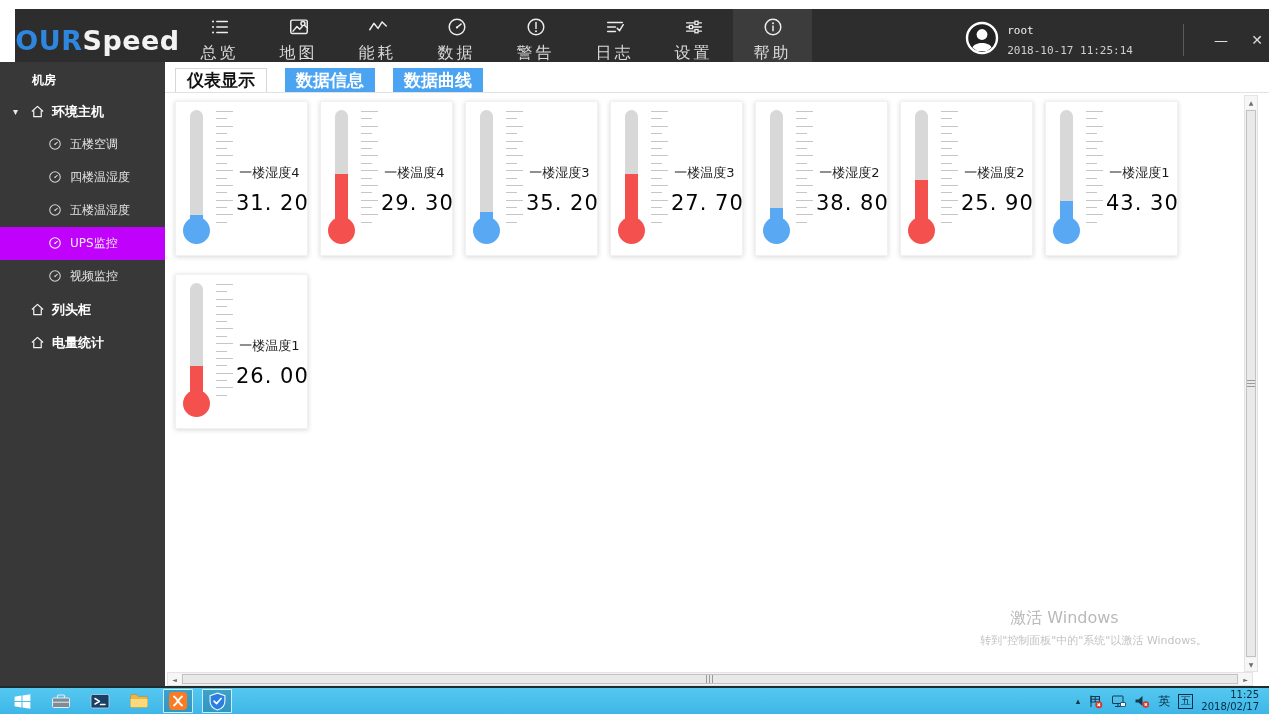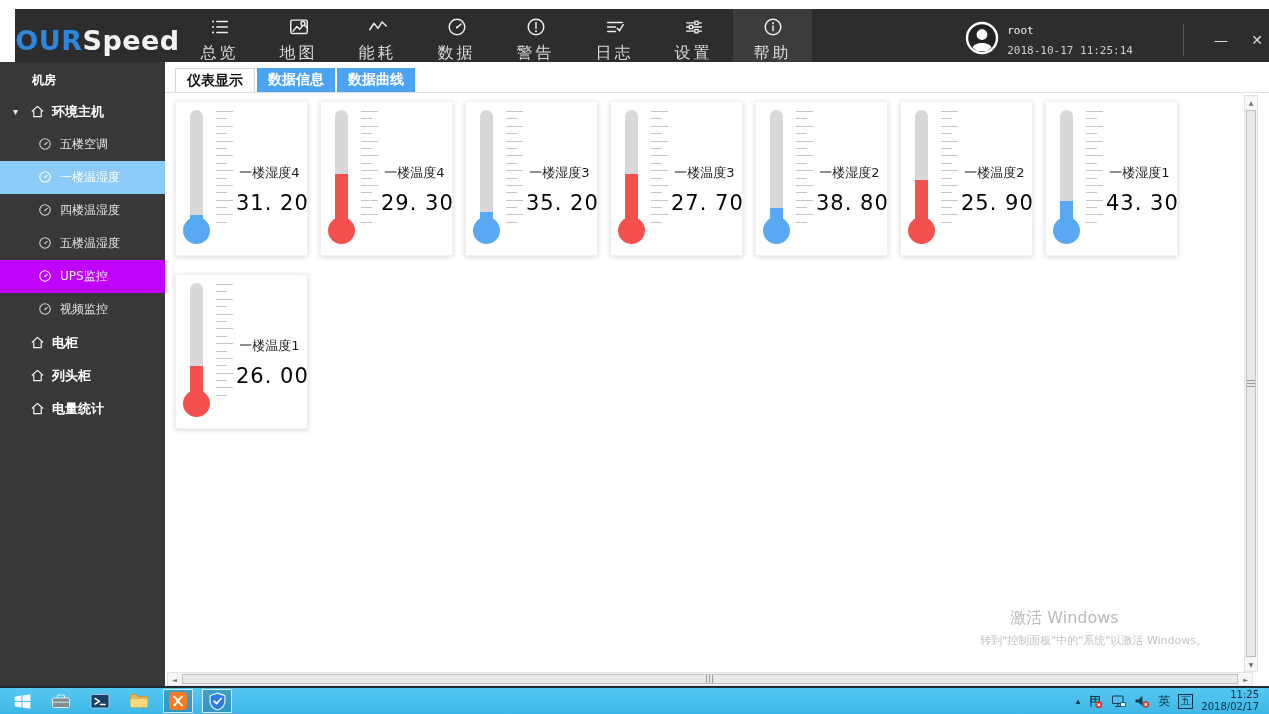--- a/index.html
+++ b/index.html
@@ -24,30 +24,30 @@
   .user-name { font-family:"DejaVu Sans Mono","Liberation Mono",monospace; font-size:11px; color:#f0f0f0; }
   .user-time { font-family:"DejaVu Sans Mono","Liberation Mono",monospace; font-size:11px; color:#cfcfcf; }
   .tb-divider { width:1px; height:32px; background:#5a5a5a; margin:0 14px 0 40px; }
   .win-btn { color:#dedede; font-size:14px; width:26px; text-align:center; cursor:pointer; }
 
   
   .sidebar { position:absolute; top:62px; left:0; width:165px; bottom:28px; background:#383838; }
   .side-section { padding:10px 0 6px 32px; font-size:12px; font-weight:bold; color:#fff; }
   .tree-item { height:33px; display:flex; align-items:center; cursor:pointer; color:#e3e3e3; position:relative; }
   .tree-item.group { padding-left:30px; font-size:13px; font-weight:bold; color:#fff; }
-  .tree-item.leaf { padding-left:38px; font-size:12px; }
+  .tree-item.leaf { padding-left:48px; font-size:12px; }
   .tree-caret { position:absolute; left:13px; font-size:10px; color:#e8e8e8; }
   .tree-ic { width:15px; height:15px; margin-right:7px; flex:0 0 auto; display:block; }
   .tree-item.selected { color:#fff; }
   .tree-item.accent { color:#efeff2; }
 
   
   .content { position:absolute; top:62px; left:165px; right:0; bottom:28px; background:#fff; }
   .tabbar { height:31px; border-bottom:1px solid #e2e2e2; display:flex; align-items:flex-end; padding-left:10px; }
-  .tab { height:24px; padding:0 11px; display:flex; align-items:center; font-size:14px; font-weight:bold; margin-right:2px; cursor:pointer; }
+  .tab { height:24px; padding:0 11px; display:flex; align-items:center; font-size:17px; font-weight:bold; margin-right:18px; cursor:pointer; }
   .tab.active { background:#fff; color:#111; border:1px solid #d6d6d6; border-bottom:none; }
   .tab.inactive { background:var(--tabblue,#4aa4f2); color:#fff; }
 
   .cards { position:absolute; top:31px; left:0; right:16px; bottom:14px; padding:8px 0 0 10px; display:flex; flex-wrap:wrap; gap:18px 12px; align-content:flex-start; overflow:hidden; }
   .gauge-card { width:133px; height:155px; background:#fff; border:1px solid #f1f1f1; box-shadow:0 1px 5px rgba(0,0,0,0.16); position:relative; }
   .tube { position:absolute; left:14px; top:8px; width:13px; height:111px; background:#d8d8d8; border-radius:7px 7px 0 0; overflow:hidden; }
   .tube-fill { position:absolute; bottom:0; left:0; width:100%; }
   .bulb { position:absolute; left:7px; top:115px; width:27px; height:27px; border-radius:50%; }
   .ticks { position:absolute; left:40px; top:9px; display:flex; flex-direction:column; gap:6.4px; }
   .tick { height:1px; background:#c6c6c6; }
@@ -220,30 +220,20 @@
         <div class="tree-item leaf">
           <span class="tree-ic" style="color: rgb(214, 214, 214);"><svg viewBox="0 0 16 16" width="14" height="14">
               <g stroke="currentColor" stroke-width="1.2" fill="none">
                 <circle cx="8" cy="8" r="6"></circle>
                 <line x1="8" y1="8.4" x2="11" y2="5.8"></line>
               </g>
               <circle cx="8" cy="8.4" r="0.9" fill="currentColor"></circle>
             </svg></span>
           <span>五楼空调</span>
         </div>
-        <div class="tree-item leaf selected" style="background: rgb(140, 202, 248);">
-          <span class="tree-ic" style="color: rgb(255, 255, 255);"><svg viewBox="0 0 16 16" width="14" height="14">
-              <g stroke="currentColor" stroke-width="1.2" fill="none">
-                <circle cx="8" cy="8" r="6"></circle>
-                <line x1="8" y1="8.4" x2="11" y2="5.8"></line>
-              </g>
-              <circle cx="8" cy="8.4" r="0.9" fill="currentColor"></circle>
-            </svg></span>
-          <span>一楼温湿度</span>
-        </div>
         <div class="tree-item leaf">
           <span class="tree-ic" style="color: rgb(214, 214, 214);"><svg viewBox="0 0 16 16" width="14" height="14">
               <g stroke="currentColor" stroke-width="1.2" fill="none">
                 <circle cx="8" cy="8" r="6"></circle>
                 <line x1="8" y1="8.4" x2="11" y2="5.8"></line>
               </g>
               <circle cx="8" cy="8.4" r="0.9" fill="currentColor"></circle>
             </svg></span>
           <span>四楼温湿度</span>
         </div>
@@ -269,29 +259,20 @@
         </div>
         <div class="tree-item leaf">
           <span class="tree-ic" style="color: rgb(214, 214, 214);"><svg viewBox="0 0 16 16" width="14" height="14">
               <g stroke="currentColor" stroke-width="1.2" fill="none">
                 <circle cx="8" cy="8" r="6"></circle>
                 <line x1="8" y1="8.4" x2="11" y2="5.8"></line>
               </g>
               <circle cx="8" cy="8.4" r="0.9" fill="currentColor"></circle>
             </svg></span>
           <span>视频监控</span>
-        </div>
-        <div class="tree-item group">
-          <span class="tree-ic" style="color: rgb(214, 214, 214);"><svg viewBox="0 0 16 16" width="15" height="15">
-              <g stroke="#f2f2f2" stroke-width="1.3" fill="none" stroke-linejoin="round">
-                <path d="M2 8 L8 2.5 L14 8"></path>
-                <path d="M4 7 V13.5 H12 V7"></path>
-              </g>
-            </svg></span>
-          <span>电柜</span>
         </div>
         <div class="tree-item group">
           <span class="tree-ic" style="color: rgb(214, 214, 214);"><svg viewBox="0 0 16 16" width="15" height="15">
               <g stroke="#f2f2f2" stroke-width="1.3" fill="none" stroke-linejoin="round">
                 <path d="M2 8 L8 2.5 L14 8"></path>
                 <path d="M4 7 V13.5 H12 V7"></path>
               </g>
             </svg></span>
           <span>列头柜</span>
         </div>

